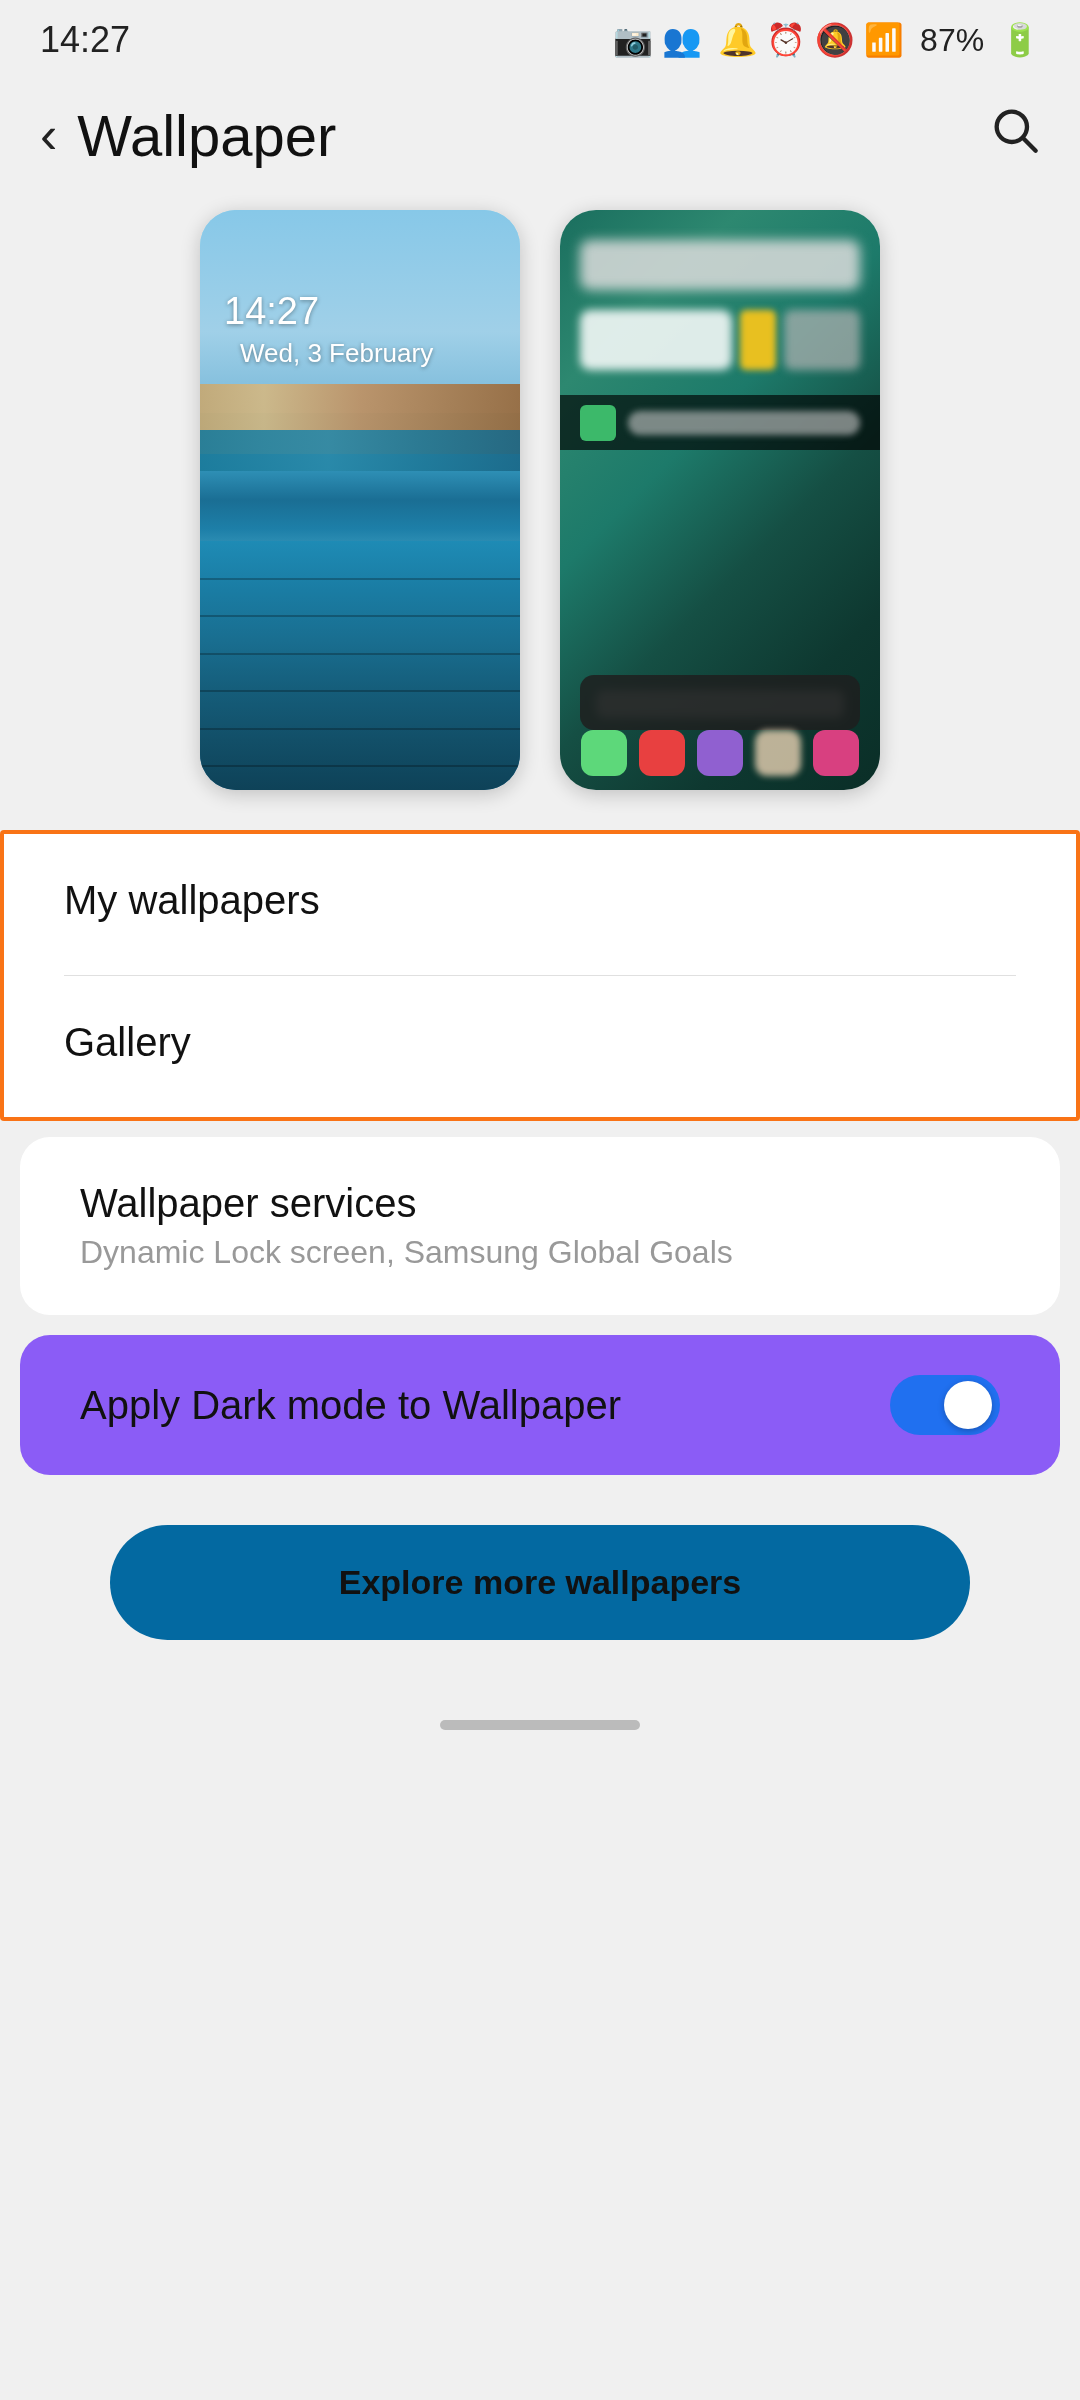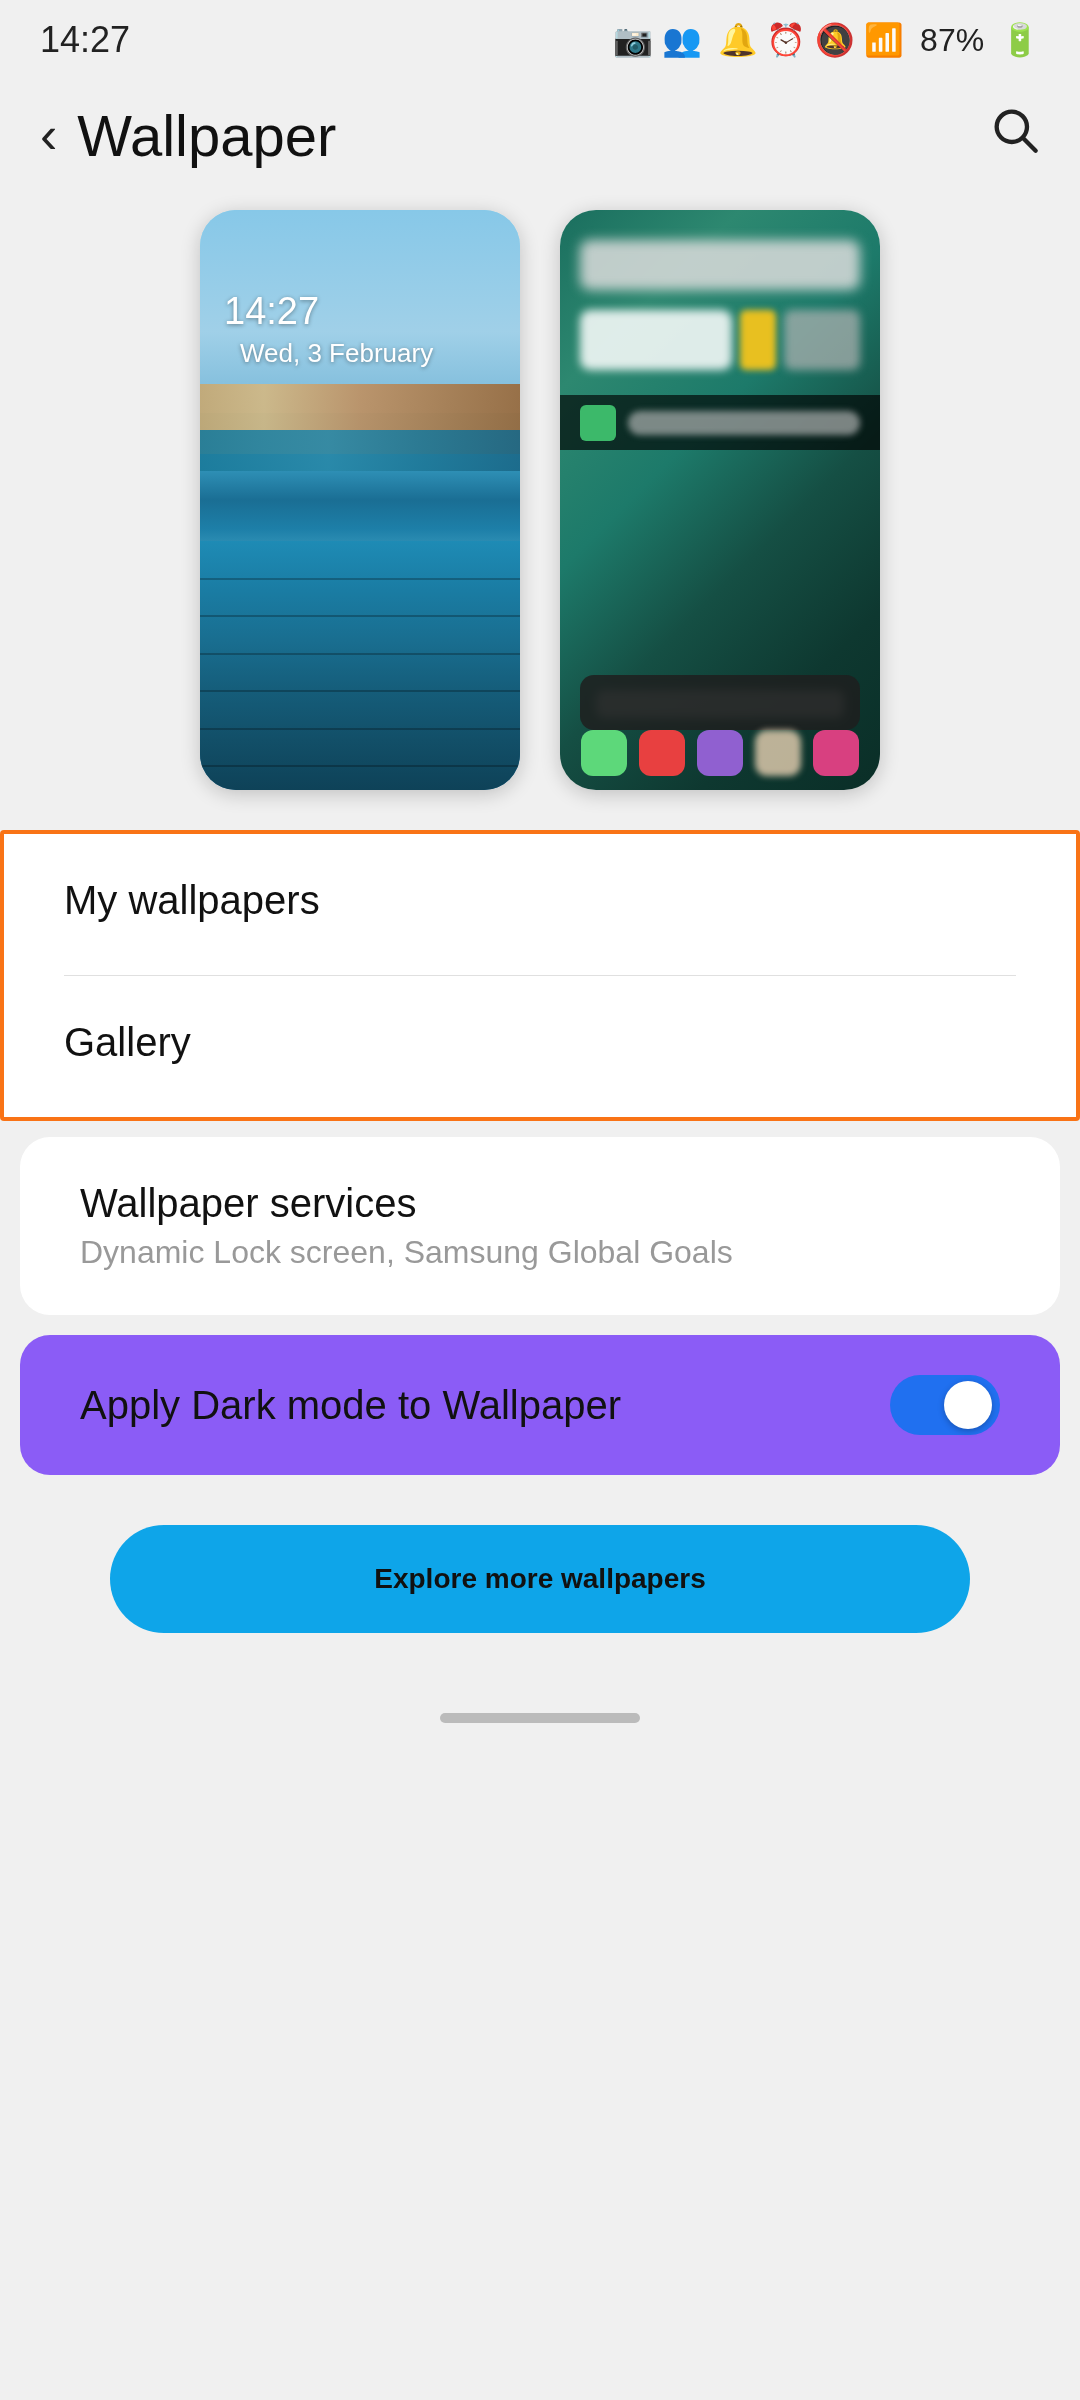--- a/index.html
+++ b/index.html
@@ -357,25 +357,25 @@
       box-shadow: 0 2px 6px rgba(0,0,0,0.25);
     }
 
     
     .explore-btn-wrap {
       display: flex;
       justify-content: center;
       padding: 20px 60px 60px;
     }
     .explore-btn {
-      background: #0ea5e9;
+      background: #0369a1;
       border: none;
       border-radius: 60px;
       padding: 38px 80px;
-      font-size: 28px;
+      font-size: 34px;
       font-weight: 700;
       color: #111;
       cursor: pointer;
       width: 100%;
       max-width: 860px;
     }
 
     
     .home-indicator {
       display: flex;

